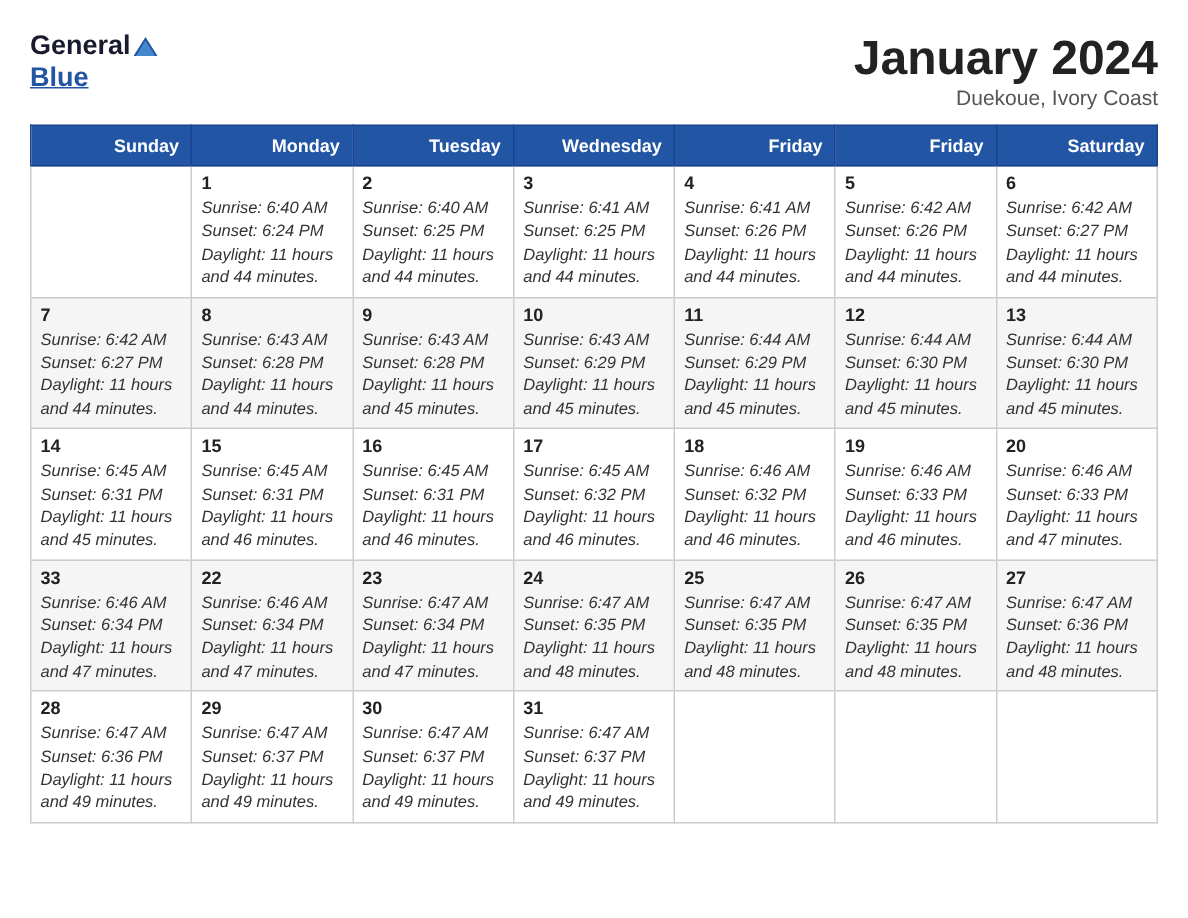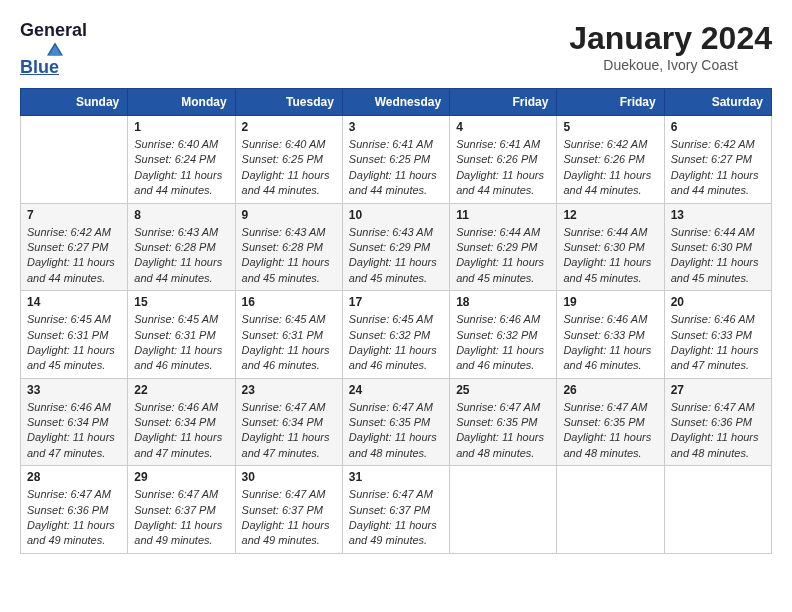--- a/index.html
+++ b/index.html
@@ -34,24 +34,23 @@
     }
     .logo-icon {
       display: inline-block;
       width: 16px;
       height: 16px;
       margin-left: 2px;
     }
     .logo-top {
       display: flex;
       align-items: center;
-      flex-direction: column;
     }
     .title-block {
-      text-align: center;
+      text-align: right;
     }
     .month-title {
       font-size: 32px;
       font-weight: bold;
       color: #222;
     }
     .location {
       font-size: 14px;
       color: #555;
     }

